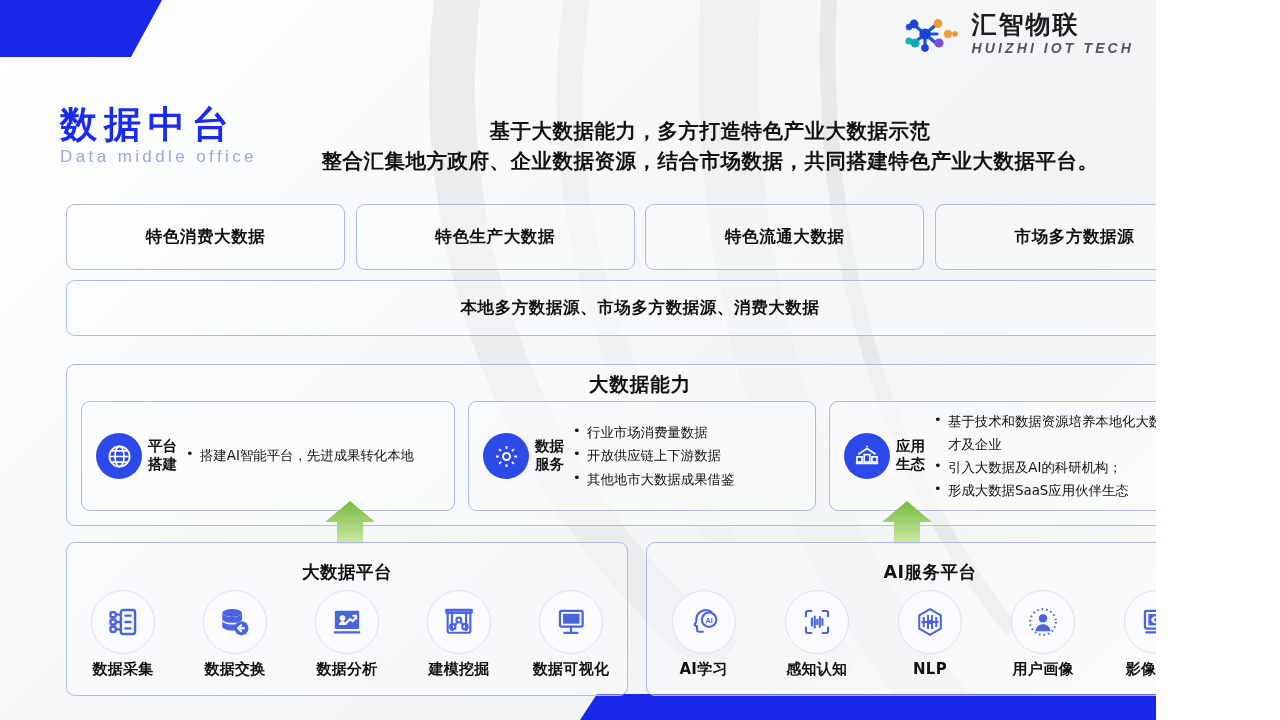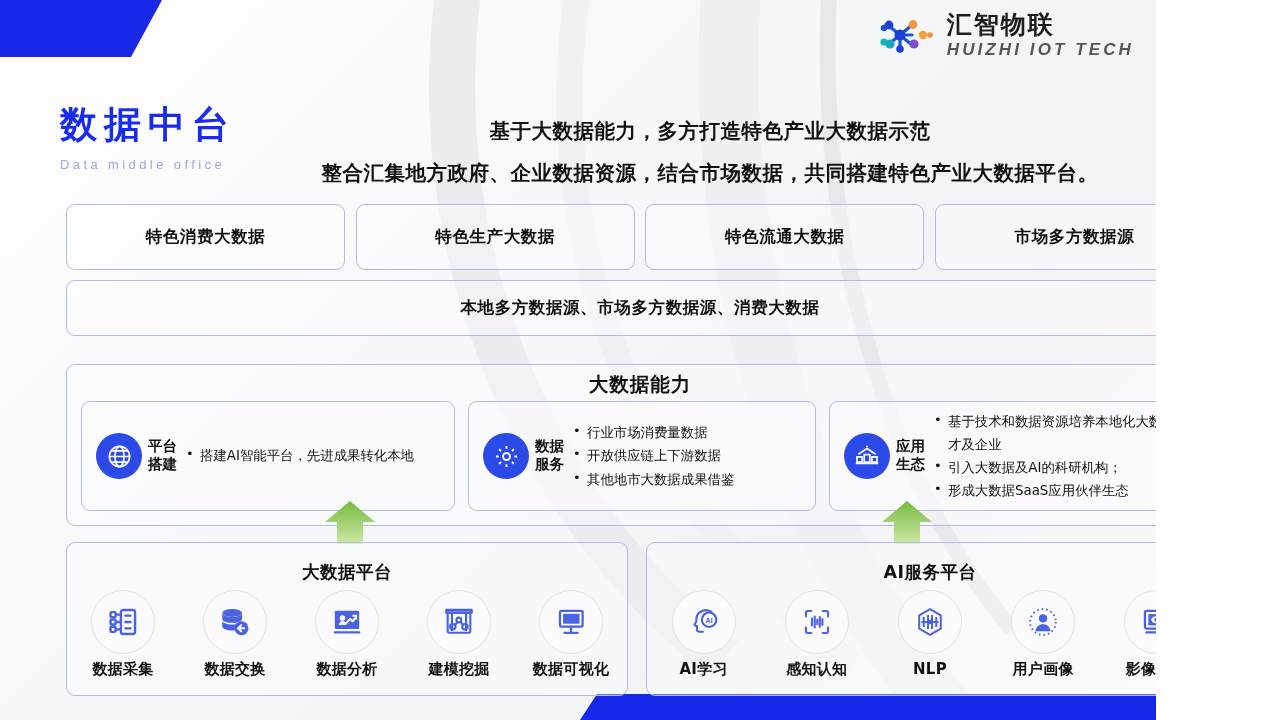--- a/index.html
+++ b/index.html
@@ -35,35 +35,35 @@
   
   .bottom-bar{position:absolute;left:0;bottom:0;width:1280px;height:26px;
     background:#1928e8;clip-path:polygon(597px 0,1280px 0,1280px 26px,580px 26px);}
 
   
   .logo{position:absolute;right:22px;top:12px;display:flex;align-items:center;gap:9px;}
   .logo-mark{width:62px;height:40px;}
   .logo-txt{display:flex;flex-direction:column;line-height:1;}
   .logo-cn{font-size:25px;font-weight:bold;color:#1d1d1f;letter-spacing:2px;
     font-family:"DejaVu Sans","Liberation Sans",sans-serif;}
-  .logo-en{font-size:17px;font-weight:bold;color:#55565a;letter-spacing:3.1px;
+  .logo-en{font-size:14px;font-weight:bold;color:#55565a;letter-spacing:3.1px;
     font-style:italic;margin-top:4px;}
 
   
   .title-block{position:absolute;left:60px;top:62px;}
   .title-cn{font-size:37px;font-weight:bold;color:#1a2bf0;letter-spacing:7px;
     font-family:"DejaVu Sans","Liberation Sans",sans-serif;line-height:1.05;margin-top:44px;}
-  .title-en{font-size:13px;color:#9aaad8;letter-spacing:3.4px;margin-top:12px;
+  .title-en{font-size:17px;color:#9aaad8;letter-spacing:3.4px;margin-top:2px;
     font-family:"Liberation Sans",sans-serif;}
 
   
   .headline{position:absolute;left:180px;top:117px;width:1060px;text-align:center;}
   .hl1{font-size:20.5px;font-weight:bold;color:#121212;letter-spacing:.5px;
     font-family:"DejaVu Sans","Liberation Sans",sans-serif;}
-  .hl2{font-size:20.5px;font-weight:bold;color:#121212;letter-spacing:.5px;margin-top:14px;
+  .hl2{font-size:20.5px;font-weight:bold;color:#121212;letter-spacing:.5px;margin-top:2px;
     font-family:"DejaVu Sans","Liberation Sans",sans-serif;}
 
   
   .card{border:1px solid #aebbe4;border-radius:9px;background:rgba(255,255,255,.34);}
 
   
   .row-top{position:absolute;left:66px;top:204px;width:1148px;height:64px;
     display:flex;justify-content:space-between;}
   .topbox{width:277px;height:64px;display:flex;align-items:center;justify-content:center;
     font-size:16.5px;font-weight:bold;color:#111;letter-spacing:.6px;

